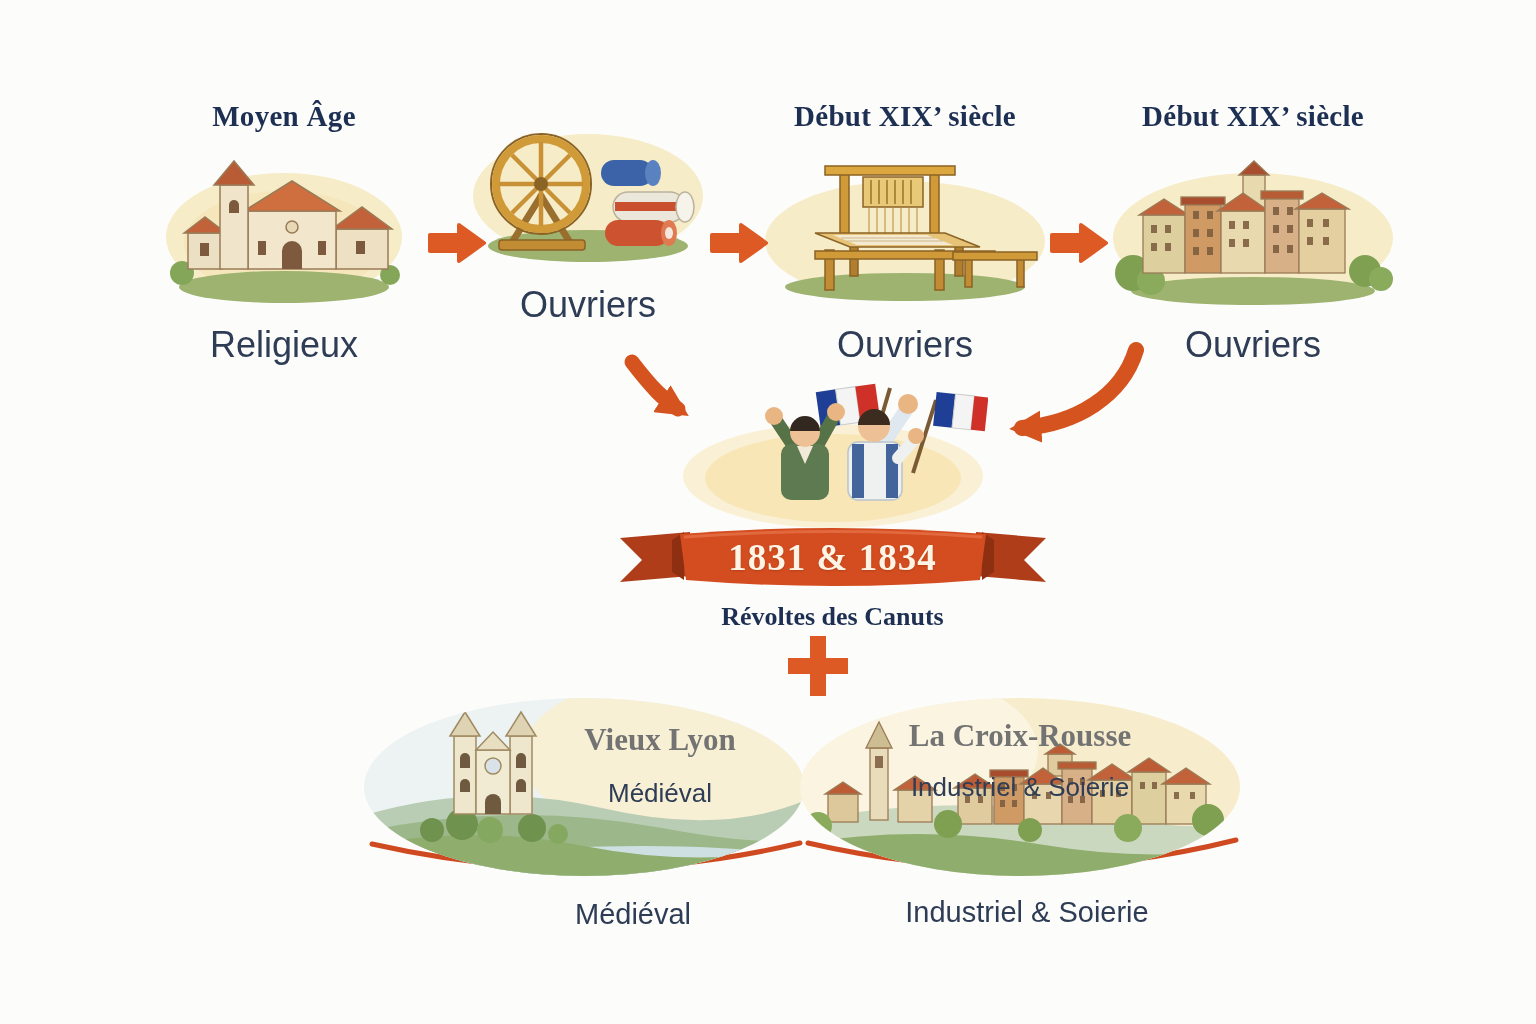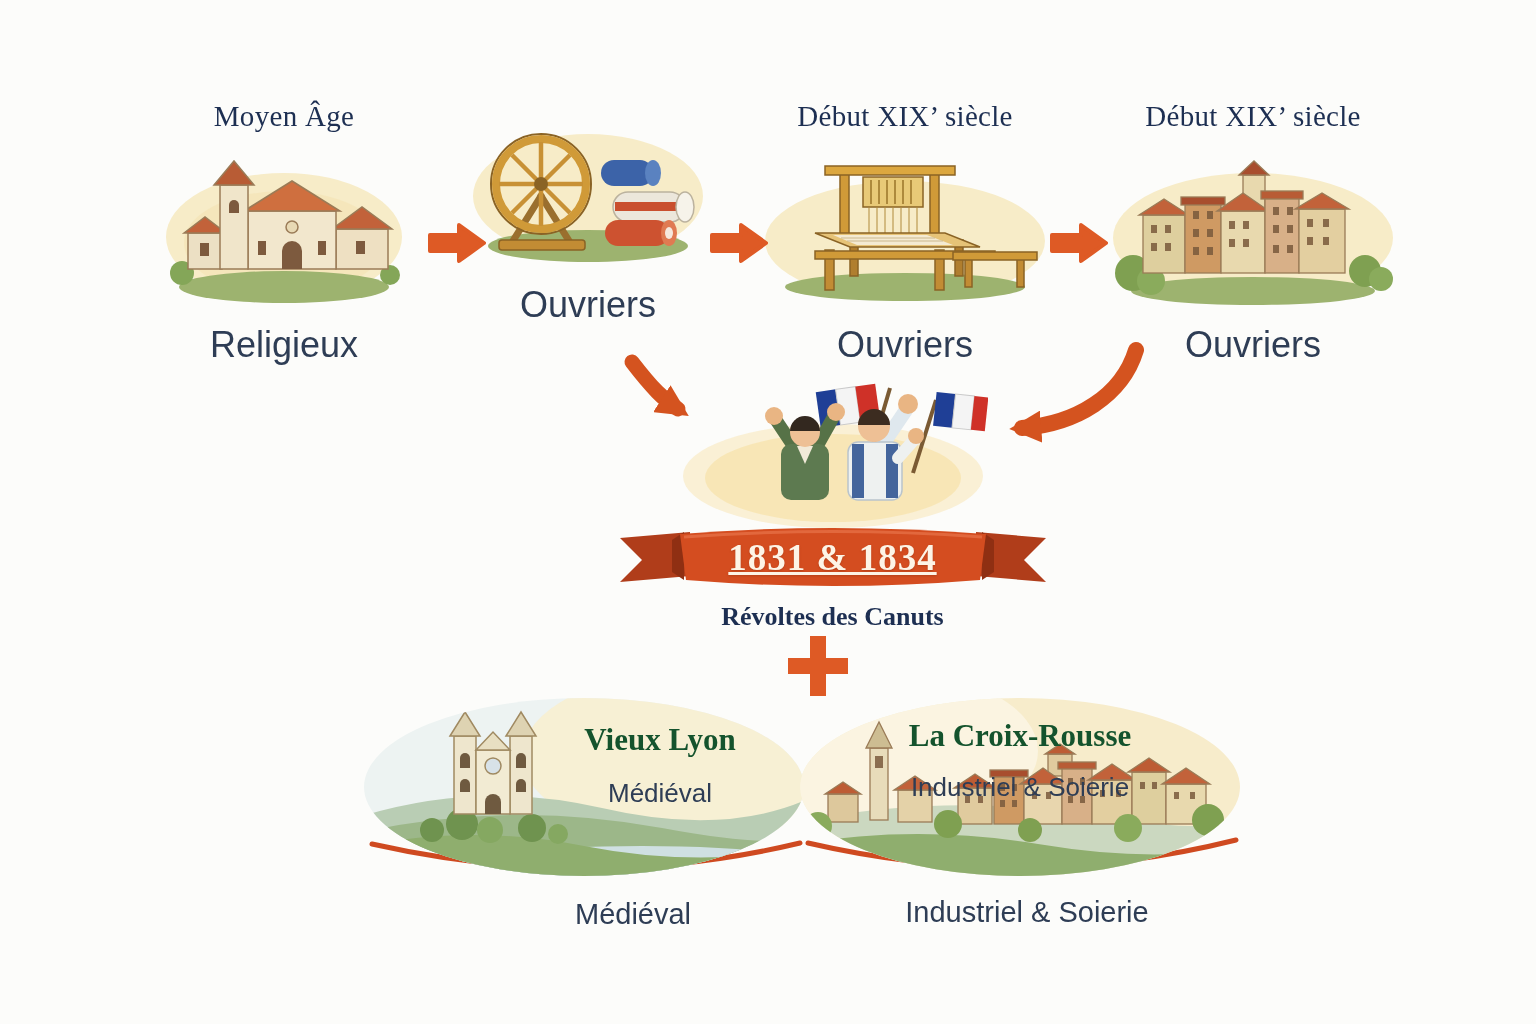--- a/index.html
+++ b/index.html
@@ -5,50 +5,49 @@
   * { margin:0; padding:0; box-sizing:border-box; }
   html,body { background:#ffffff; }
   body { font-family:"Liberation Sans", sans-serif; }
   .canvas {
     position:relative; width:1536px; height:1024px;
     background:#fcfcfa; overflow:hidden; margin:0 auto;
   }
   
   .stage { position:absolute; top:100px; width:300px; text-align:center; }
   .era {
-    font-family:"Liberation Serif", serif; font-weight:normal;
+    font-family:"Liberation Serif", serif; font-weight:bold;
     font-size:29px; color:#1d2f52; letter-spacing:.3px; height:40px;
   }
   .icon-box { height:180px; display:flex; align-items:center; justify-content:center; }
   .stage-label { font-size:36px; color:#2e3d55; margin-top:4px; }
   .block-arrow { position:absolute; top:222px; width:58px; height:42px; }
   
   .center-event { position:absolute; left:560px; top:378px; width:545px; text-align:center; }
   .banner-wrap { position:relative; width:430px; height:66px; margin:-4px auto 0; }
   .banner-wrap svg { position:absolute; left:0; top:0; }
   .banner-text {
     position:absolute; left:0; right:0; top:12px;
     font-family:"Liberation Serif", serif; font-weight:bold;
     font-size:37px; color:#fdf4e6; letter-spacing:1px;
     text-shadow:0 1px 2px rgba(120,40,10,.35);
-    text-decoration:underline;
   }
   .event-title {
     margin-top:12px; font-family:"Liberation Serif", serif; font-weight:bold;
     font-size:26px; color:#1d2f52;
   }
   .plus-box { position:absolute; left:786px; top:634px; width:64px; height:64px; }
   .sr { position:absolute; width:1px; height:1px; overflow:hidden; clip:rect(0 0 0 0); }
   
   .district-oval { position:absolute; top:696px; width:444px; height:182px; }
   .district-oval.left  { left:362px; }
   .district-oval.right { left:798px; }
   .district-title {
     position:absolute; font-family:"Liberation Serif", serif; font-weight:bold;
-    font-size:31px; color:#14532d; text-align:center;
+    font-size:31px; color:#737373; text-align:center;
   }
   .district-sub { position:absolute; font-size:26px; color:#2e3d55; text-align:center; }
   .caption { position:absolute; font-size:29px; color:#2e3d55; text-align:center; }
   .overlay { position:absolute; left:0; top:0; pointer-events:none; }
 </style>
 </head>
 <body>
 
 <div class="canvas">
 

